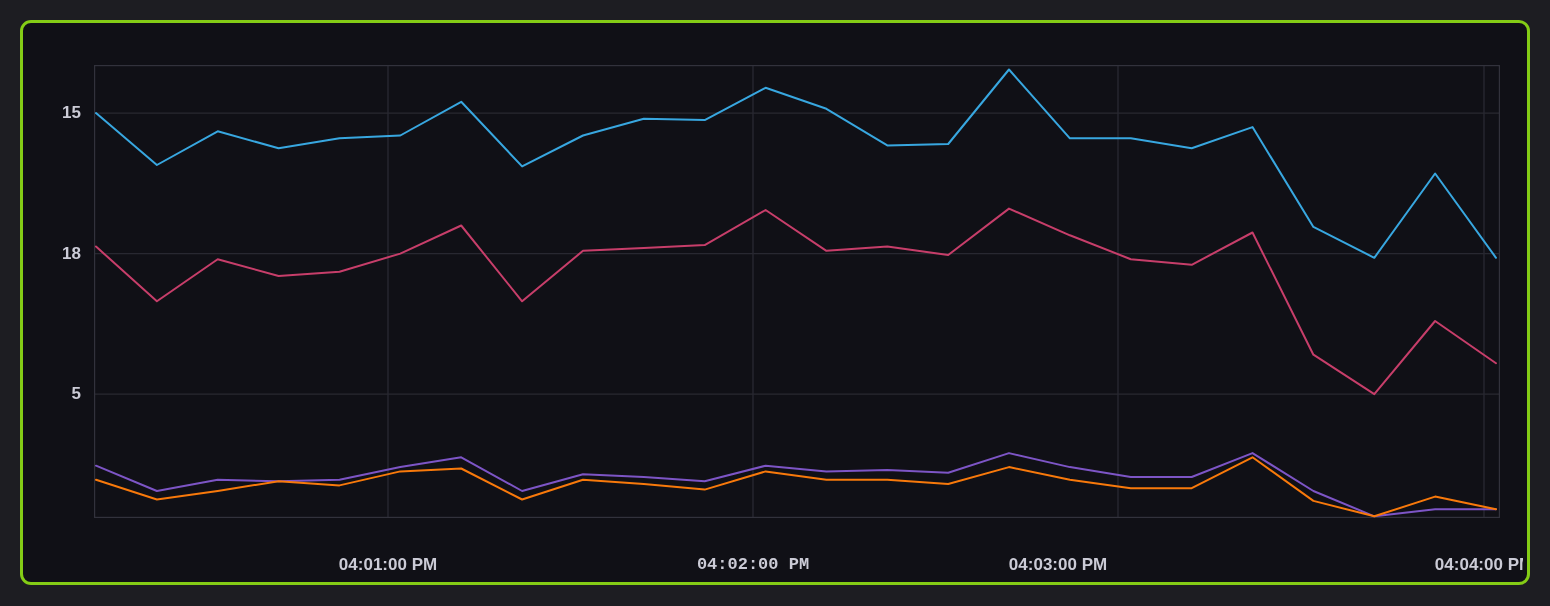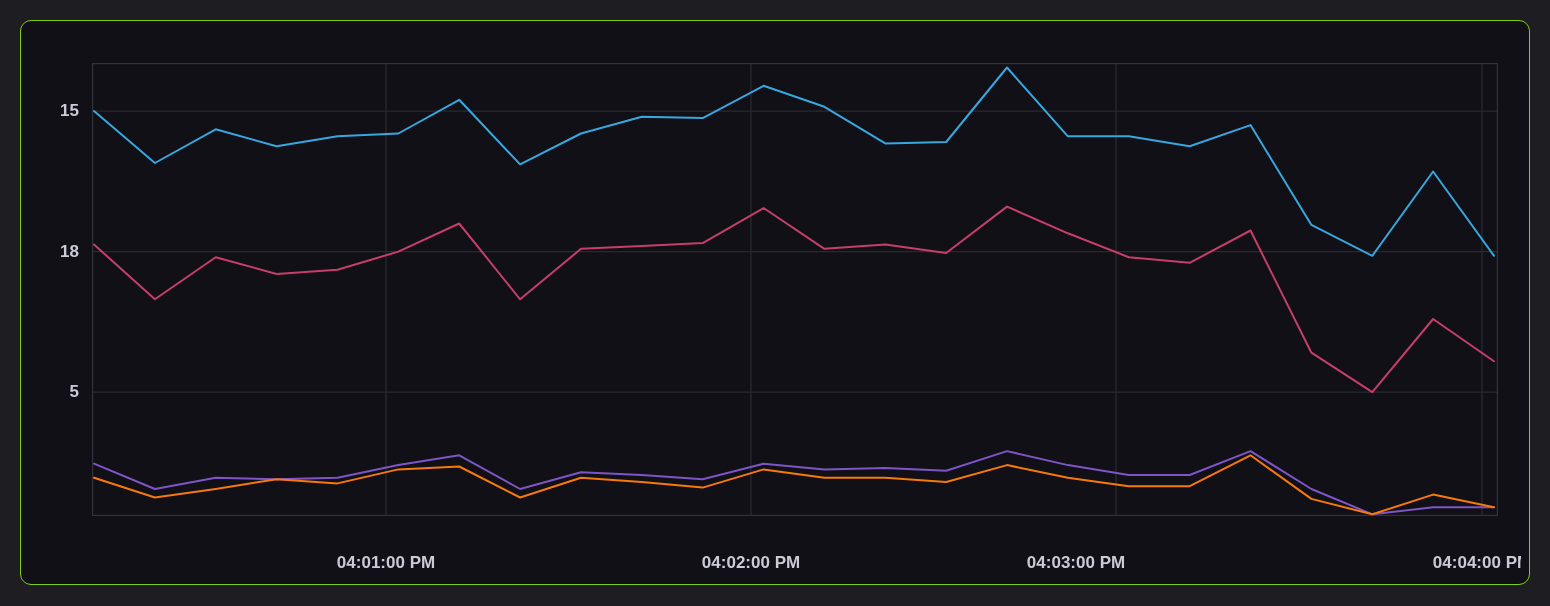--- a/index.html
+++ b/index.html
@@ -3,21 +3,21 @@
 <meta charset="utf-8">
 <style>
   html,body{margin:0;padding:0;}
   body{
     width:1550px;height:606px;position:relative;overflow:hidden;
     background:#1d1d22;
     font-family:"Liberation Sans", sans-serif;
   }
   .panel{
     position:absolute;left:20px;top:20px;width:1510px;height:565px;
-    background:#101016;border:1px solid #84cc16;border-radius:11px;
+    background:#101016;border:3px solid #84cc16;border-radius:11px;
     box-sizing:border-box;
   }
   .chart-svg{position:absolute;left:71px;top:42px;}
   .y-axis{position:absolute;left:0;top:0;width:58px;height:565px;}
   .y-tick-label{
     position:absolute;left:0;width:58px;height:20px;line-height:20px;
     text-align:right;font-size:17px;font-weight:700;color:#cbcbd6;
   }
   .x-axis{
     position:absolute;left:71px;top:530px;width:1429px;height:24px;
@@ -47,17 +47,17 @@
       <line x1="1024" y1="0" x2="1024" y2="453" stroke="#282831" stroke-width="1.4"></line>
       <line x1="1390" y1="0" x2="1390" y2="453" stroke="#282831" stroke-width="1.4"></line>
       <rect x="0.5" y="0.5" width="1405" height="452" fill="none" stroke="#32323c" stroke-width="1.4"></rect>
       <polyline points="2.0,48.1 62.9,100.0 123.7,66.3 184.6,83.2 245.5,73.3 306.3,70.5 367.2,36.8 428.1,101.4 489.0,70.5 549.8,53.7 610.7,55.1 671.6,22.8 732.4,43.8 793.3,80.4 854.2,79.0 915.0,4.5 975.9,73.3 1036.8,73.3 1097.7,83.2 1158.5,62.1 1219.4,161.9 1280.3,192.8 1341.1,108.5 1402.0,192.8" fill="none" stroke="#38a7e0" stroke-width="2" stroke-linejoin="round" stroke-linecap="round"></polyline>
       <polyline points="2.0,181.5 62.9,236.3 123.7,194.2 184.6,211.0 245.5,206.8 306.3,188.6 367.2,160.5 428.1,236.3 489.0,185.8 549.8,182.9 610.7,180.1 671.6,145.0 732.4,185.8 793.3,181.5 854.2,190.0 915.0,143.6 975.9,170.3 1036.8,194.2 1097.7,199.8 1158.5,167.5 1219.4,289.7 1280.3,329.1 1341.1,256.0 1402.0,298.2" fill="none" stroke="#c73e6a" stroke-width="2" stroke-linejoin="round" stroke-linecap="round"></polyline>
       <polyline points="2.0,400.7 62.9,426.0 123.7,414.8 184.6,416.2 245.5,414.8 306.3,402.1 367.2,392.3 428.1,426.0 489.0,409.2 549.8,412.0 610.7,416.2 671.6,400.7 732.4,406.4 793.3,404.9 854.2,407.8 915.0,388.1 975.9,402.1 1036.8,412.0 1097.7,412.0 1158.5,388.1 1219.4,426.0 1280.3,451.3 1341.1,444.3 1402.0,444.3" fill="none" stroke="#7d55c6" stroke-width="2" stroke-linejoin="round" stroke-linecap="round"></polyline>
       <polyline points="2.0,414.8 62.9,434.5 123.7,426.0 184.6,416.2 245.5,420.4 306.3,406.4 367.2,403.5 428.1,434.5 489.0,414.8 549.8,419.0 610.7,424.6 671.6,406.4 732.4,414.8 793.3,414.8 854.2,419.0 915.0,402.1 975.9,414.8 1036.8,423.2 1097.7,423.2 1158.5,392.3 1219.4,435.9 1280.3,451.3 1341.1,431.6 1402.0,444.3" fill="none" stroke="#f8790b" stroke-width="2" stroke-linejoin="round" stroke-linecap="round"></polyline>
     </svg>
   <div class="x-axis">
       <div class="x-tick-label" style="left: 294px;">04:01:00 PM</div>
-      <div class="x-tick-label" style="left: 659px;">04:02:00 PM</div>
-      <div class="x-tick-label" style="left: 984px;">04:03:00 PM</div>
+      <div class="x-tick-label" style="left: 659px; font-family: Liberation Mono, monospace;">04:02:00 PM</div>
+      <div class="x-tick-label" style="left: 964px;">04:03:00 PM</div>
       <div class="x-tick-label" style="left: 1390px;">04:04:00 PM</div>
     </div>
 </div>
 
 </body></html>

